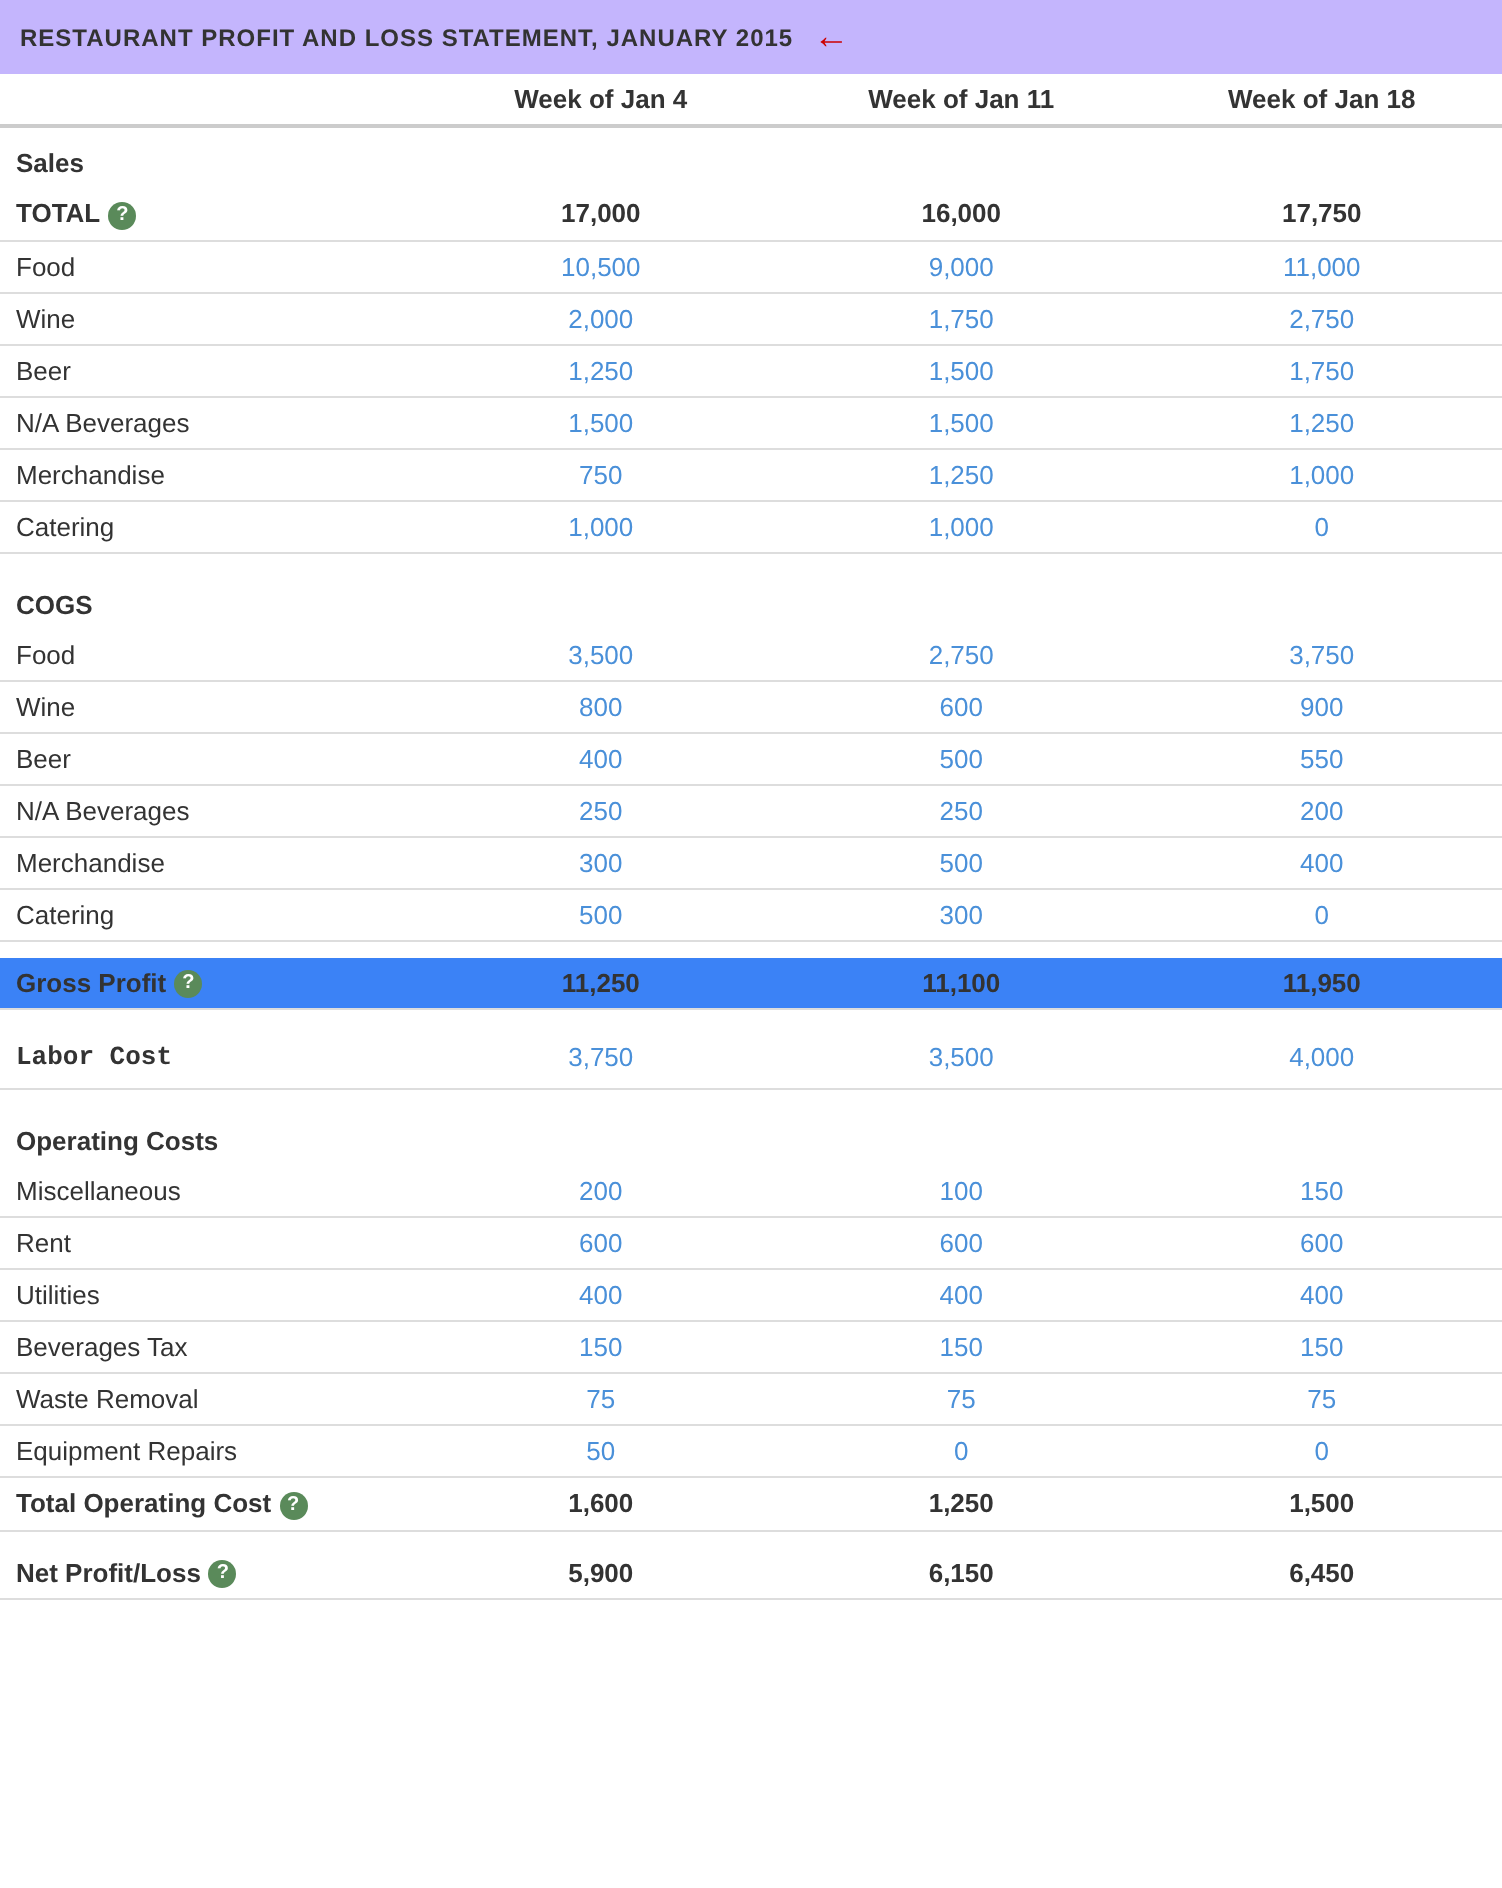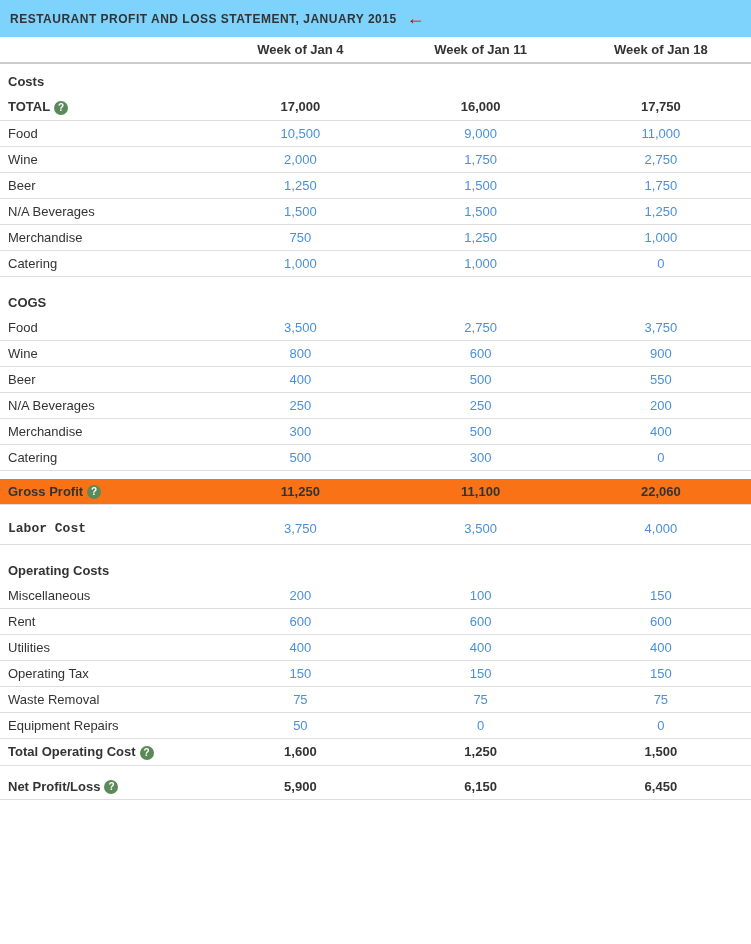--- a/index.html
+++ b/index.html
@@ -3,21 +3,21 @@
   <meta charset="utf-8">
   <style>
     * { margin: 0; padding: 0; box-sizing: border-box; }
     body {
       font-family: Arial, sans-serif;
       font-size: 13px;
       background: #fff;
       width: 751px;
     }
     .header-bar {
-      background: #7dd3fc;
+      background: #c4b5fd;
       padding: 8px 10px;
       display: flex;
       align-items: center;
       gap: 10px;
     }
     .header-title {
       font-size: 12px;
       font-weight: bold;
       color: #333;
       letter-spacing: 0.5px;
@@ -60,21 +60,21 @@
       border-bottom: none;
     }
     .row-data td:not(:first-child) {
       color: #4a90d9;
     }
     .row-total td {
       font-weight: bold;
       color: #333;
     }
     .row-gross-profit {
-      background-color: #f97316;
+      background-color: #3b82f6;
     }
     .row-gross-profit td {
       font-weight: bold;
       color: #333;
     }
     .row-empty td {
       padding: 4px;
       border-bottom: none;
     }
     .info-icon {
@@ -118,21 +118,21 @@
   <thead>
     <tr>
       <th class="col-label"></th>
       <th class="col-week">Week of Jan 4</th>
       <th class="col-week">Week of Jan 11</th>
       <th class="col-week">Week of Jan 18</th>
     </tr>
   </thead>
   <tbody id="table-body">
   <tr class="row-section-header">
-        <td colspan="4">Costs</td>
+        <td colspan="4">Sales</td>
       </tr>
       <tr class="row-total">
       <td>TOTAL<span class="info-icon">?</span></td>
       <td>17,000</td>
       <td>16,000</td>
       <td>17,750</td>
     </tr>
       <tr class="row-data">
       <td>Food</td>
       <td>10,500</td>
@@ -211,21 +211,21 @@
       <td>300</td>
       <td>0</td>
     </tr>
       <tr class="row-empty">
         <td colspan="4"></td>
       </tr>
       <tr class="row-gross-profit">
       <td>Gross Profit<span class="info-icon">?</span></td>
       <td>11,250</td>
       <td>11,100</td>
-      <td>22,060</td>
+      <td>11,950</td>
     </tr>
       <tr class="row-empty">
         <td colspan="4"></td>
       </tr>
       <tr class="row-labor">
       <td>Labor Cost</td>
       <td>3,750</td>
       <td>3,500</td>
       <td>4,000</td>
     </tr>
@@ -247,21 +247,21 @@
       <td>600</td>
       <td>600</td>
     </tr>
       <tr class="row-data">
       <td>Utilities</td>
       <td>400</td>
       <td>400</td>
       <td>400</td>
     </tr>
       <tr class="row-data">
-      <td>Operating Tax</td>
+      <td>Beverages Tax</td>
       <td>150</td>
       <td>150</td>
       <td>150</td>
     </tr>
       <tr class="row-data">
       <td>Waste Removal</td>
       <td>75</td>
       <td>75</td>
       <td>75</td>
     </tr>

